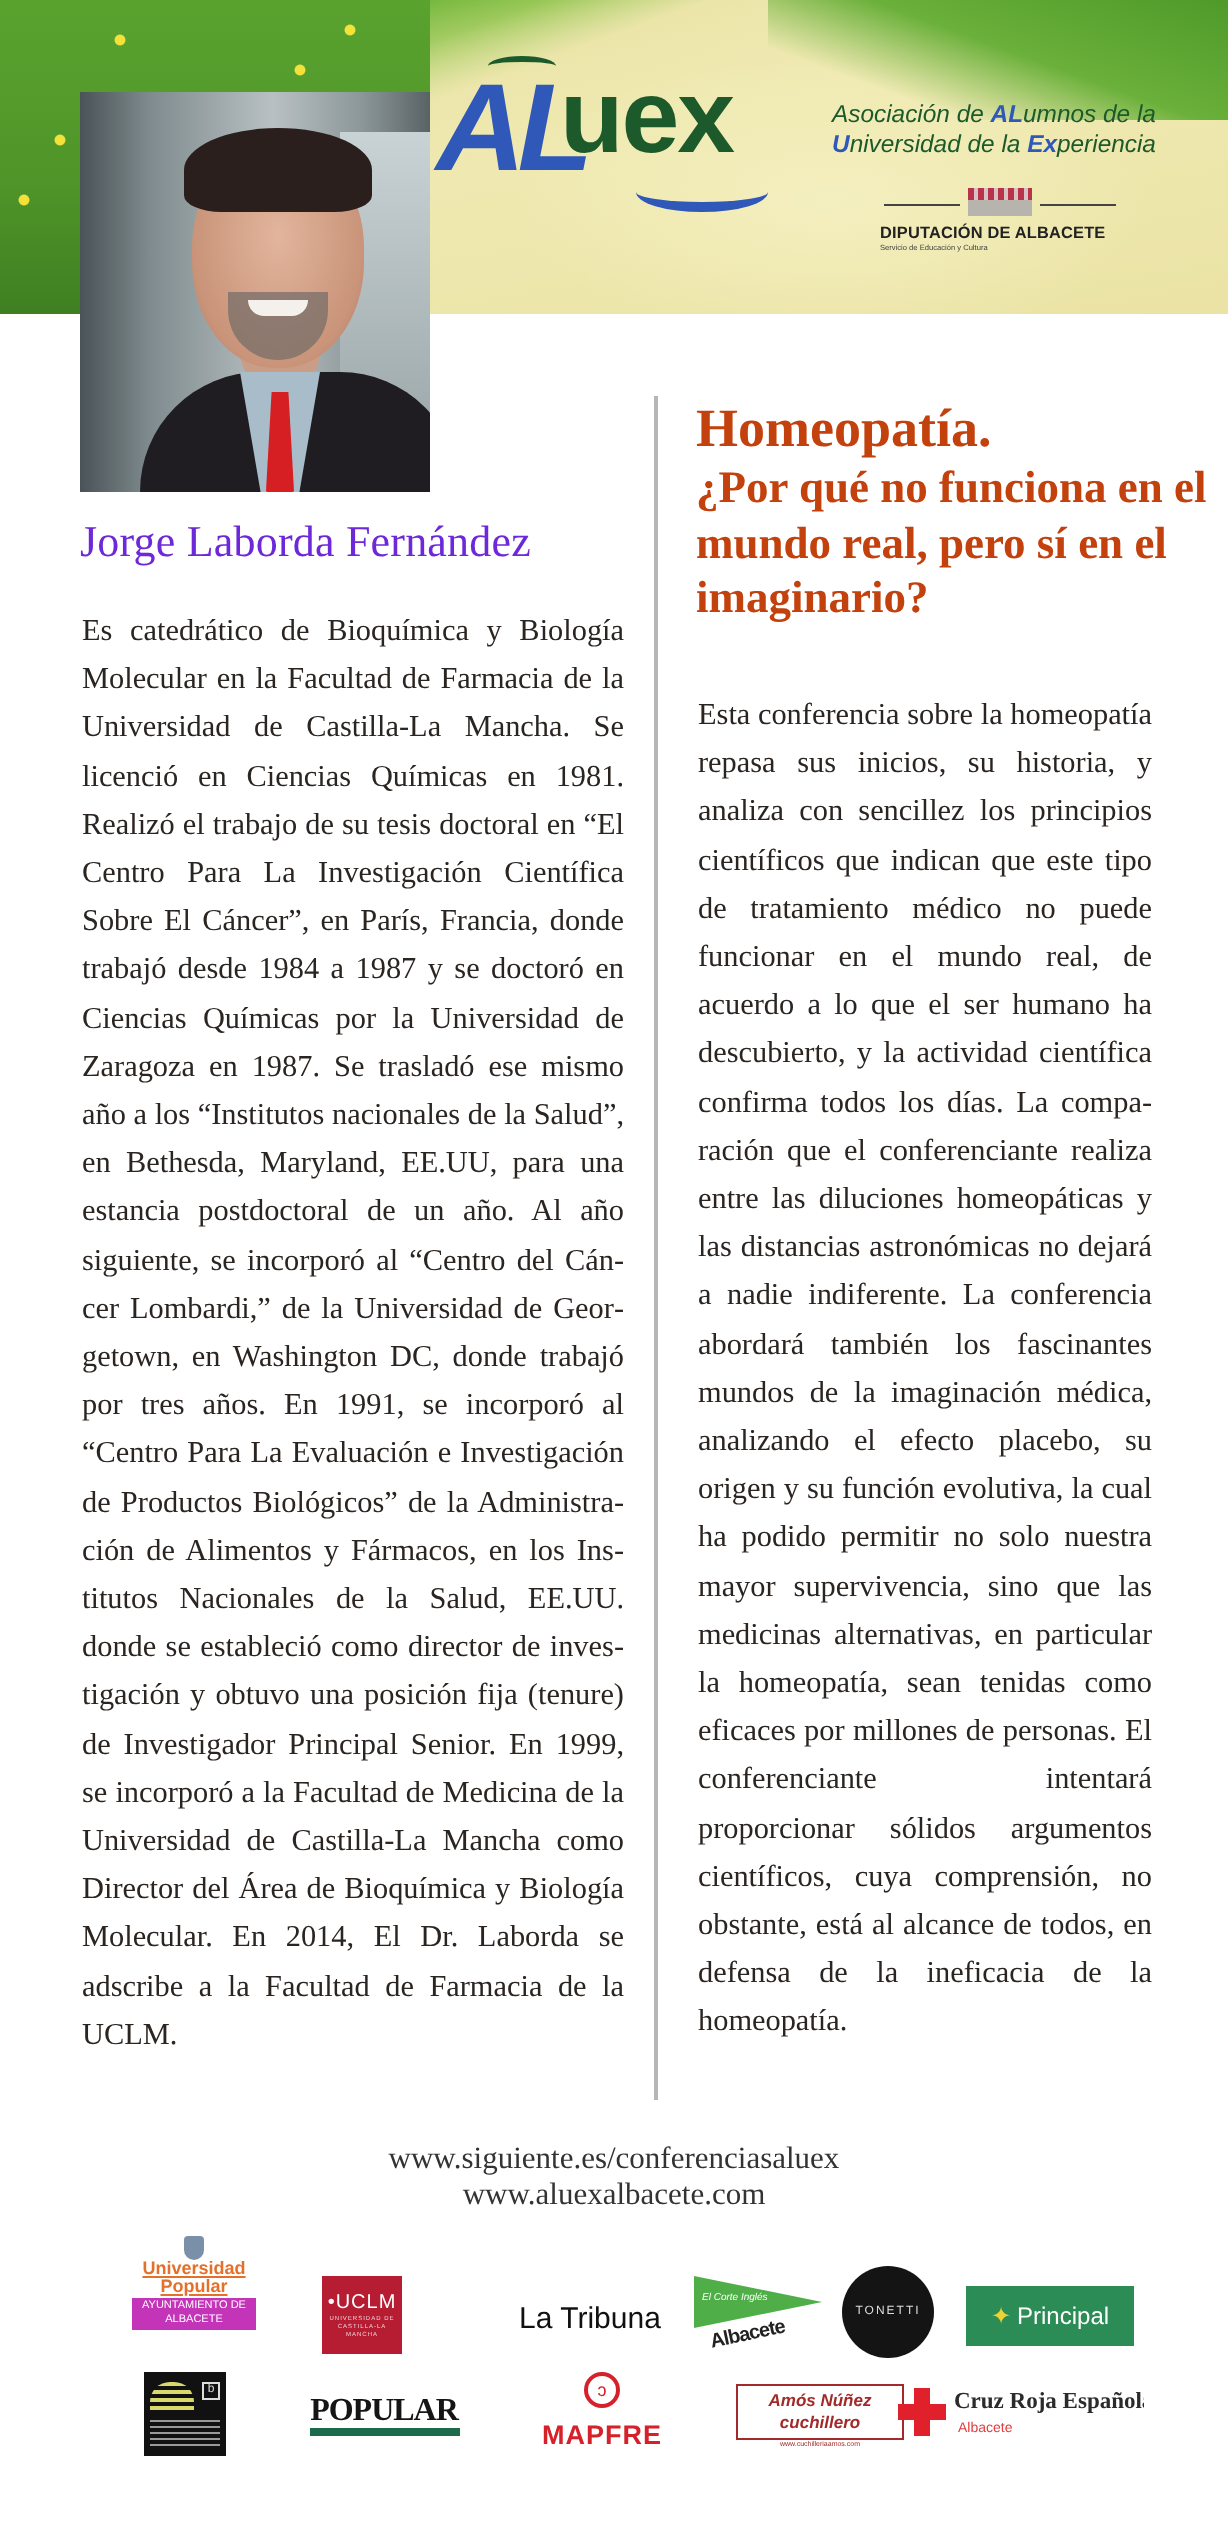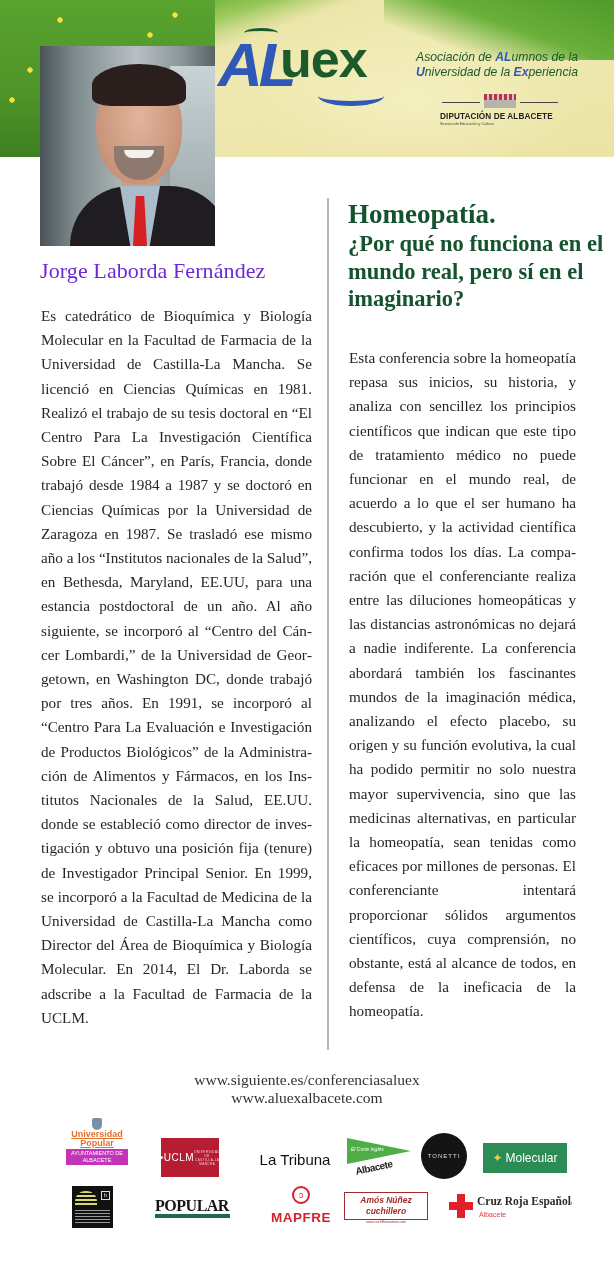--- a/index.html
+++ b/index.html
@@ -66,36 +66,36 @@
   .portrait .beard { position: absolute; left: 74px; top: 100px; width: 50px; height: 34px; background: rgba(120,110,105,0.75); border-radius: 0 0 25px 25px; }
   .portrait .smile { position: absolute; left: 84px; top: 104px; width: 30px; height: 8px; background: #f4f1ec; border-radius: 0 0 14px 14px; }
 
   
   .author-name { position: absolute; left: 40px; top: 258px; font-size: 22px; color: #6d28d9; letter-spacing: 0.1px; }
   .bio { position: absolute; left: 41px; top: 304px; width: 271px; font-size: 15.2px; line-height: 24.2px; text-align: justify; hyphens: manual; color: #2b2522; }
 
   .divider { position: absolute; left: 327px; top: 198px; width: 2px; height: 852px; background: #b8b6b4; }
 
   
-  .title { position: absolute; left: 348px; top: 198px; width: 260px; color: #14532d; font-weight: bold; }
+  .title { position: absolute; left: 348px; top: 198px; width: 260px; color: #c2410c; font-weight: bold; }
   .title .main { font-size: 27px; line-height: 32px; }
   .title .sub { font-size: 22.5px; line-height: 27.5px; margin-top: 0px; }
   .abstract { position: absolute; left: 349px; top: 346px; width: 227px; font-size: 15.2px; line-height: 24.2px; text-align: justify; color: #2b2522; }
 
   
   .urls { position: absolute; left: 0; top: 1071px; width: 614px; text-align: center; font-family: "Liberation Serif", serif; font-size: 15.5px; line-height: 18px; color: #333; }
 
   .sponsor { position: absolute; overflow: hidden; display: flex; align-items: center; justify-content: center; font-family: "Liberation Sans", sans-serif; text-align: center; }
 
   .s-up { left: 66px; top: 1118px; width: 62px; height: 58px; display: block; }
   .s-up .shield { width: 10px; height: 12px; margin: 0 auto; background: #7a8fa8; border-radius: 2px 2px 5px 5px; }
   .s-up .t1 { color: #e4702a; font-weight: bold; font-size: 9px; line-height: 9px; text-decoration: underline; }
   .s-up .t2 { background: #c434b8; color: #fff; font-size: 5.5px; line-height: 7px; padding: 1px 0; margin-top: 1px; }
 
-  .s-uclm { left: 161px; top: 1138px; width: 58px; height: 39px; background: #b61d33; color: #fff; font-size: 10px; letter-spacing: 0.5px; flex-direction: row; }
+  .s-uclm { left: 161px; top: 1138px; width: 40px; height: 39px; background: #b61d33; color: #fff; font-size: 10px; letter-spacing: 0.5px; flex-direction: column; }
   .s-uclm .small { font-size: 3px; opacity: .8; }
 
   .s-trib { left: 254px; top: 1146px; width: 82px; height: 26px; color: #111; font-size: 15px; font-weight: normal; }
 
   .s-eci { left: 347px; top: 1134px; width: 66px; height: 46px; display: block; }
   .s-eci .flag { position: absolute; left: 0; top: 4px; width: 64px; height: 26px; background: #4fae48; clip-path: polygon(0 0, 100% 50%, 0 100%); }
   .s-eci .flag span { position: absolute; left: 4px; top: 8px; font-size: 5px; color: #fff; font-style: italic; }
   .s-eci .alb { position: absolute; left: 8px; top: 28px; font-size: 10px; font-weight: bold; color: #222; transform: rotate(-12deg); letter-spacing: -0.5px; }
 
   .s-tonetti { left: 421px; top: 1133px; width: 46px; height: 46px; background: #141414; border-radius: 50%; color: #ddd; font-size: 6px; letter-spacing: 1px; }
@@ -109,21 +109,21 @@
   .s-bib .lns { position: absolute; left: 3px; top: 24px; width: 35px; height: 14px; background: repeating-linear-gradient(180deg, #999 0 1px, #111 1px 3px); }
 
   .s-popular { left: 152px; top: 1192px; width: 80px; height: 30px; flex-direction: column; }
   .s-popular .t { font-family: "Liberation Serif", serif; font-weight: bold; font-size: 16px; line-height: 17px; color: #151515; letter-spacing: -0.5px; }
   .s-popular .bar { width: 75px; height: 4px; background: #1d6b4d; }
 
   .s-mapfre { left: 258px; top: 1181px; width: 86px; height: 48px; flex-direction: column; }
   .s-mapfre .c { width: 18px; height: 18px; border: 2px solid #d6202a; border-radius: 50%; color: #d6202a; font-size: 9px; line-height: 14px; }
   .s-mapfre .t { color: #d6202a; font-weight: bold; font-size: 13.5px; letter-spacing: 0.5px; margin-top: 6px; }
 
-  .s-amos { left: 343px; top: 1189px; width: 86px; height: 37px; flex-direction: column; }
+  .s-amos { left: 367px; top: 1189px; width: 86px; height: 37px; flex-direction: column; }
   .s-amos .box { border: 1.5px solid #a32a2a; width: 84px; height: 28px; color: #a32a2a; font-style: italic; font-weight: bold; font-size: 8.5px; line-height: 11px; padding-top: 2px; }
   .s-amos .u { font-size: 3.5px; color: #a32a2a; }
 
   .s-cruz { left: 447px; top: 1191px; width: 125px; height: 32px; display: block; }
   .s-cruz .cross { position: absolute; left: 2px; top: 3px; width: 24px; height: 24px; }
   .s-cruz .cross::before { content: ""; position: absolute; left: 8px; top: 0; width: 8px; height: 24px; background: #e0202a; }
   .s-cruz .cross::after { content: ""; position: absolute; left: 0; top: 8px; width: 24px; height: 8px; background: #e0202a; }
   .s-cruz .t { position: absolute; left: 30px; top: 4px; font-family: "Liberation Serif", serif; font-weight: bold; font-size: 11.5px; color: #2b2b2b; white-space: nowrap; }
   .s-cruz .s { position: absolute; left: 32px; top: 20px; font-size: 7px; color: #e04040; }
 </style>
@@ -201,21 +201,21 @@
   <div class="flag">
       <span>El Corte Inglés</span>
     </div>
   <div class="alb">Albacete</div>
 </div>
 
 <div class="sponsor s-tonetti">TONETTI</div>
 
 <div class="sponsor s-global">
   <span class="leaf">✦</span>
-  <span>Molecular</span>
+  <span>Principal</span>
 </div>
 
 <div class="sponsor s-bib">
   <div class="y"></div>
   <div class="b">b</div>
   <div class="lns"></div>
 </div>
 
 <div class="sponsor s-popular">
   <div class="t">POPULAR</div>

